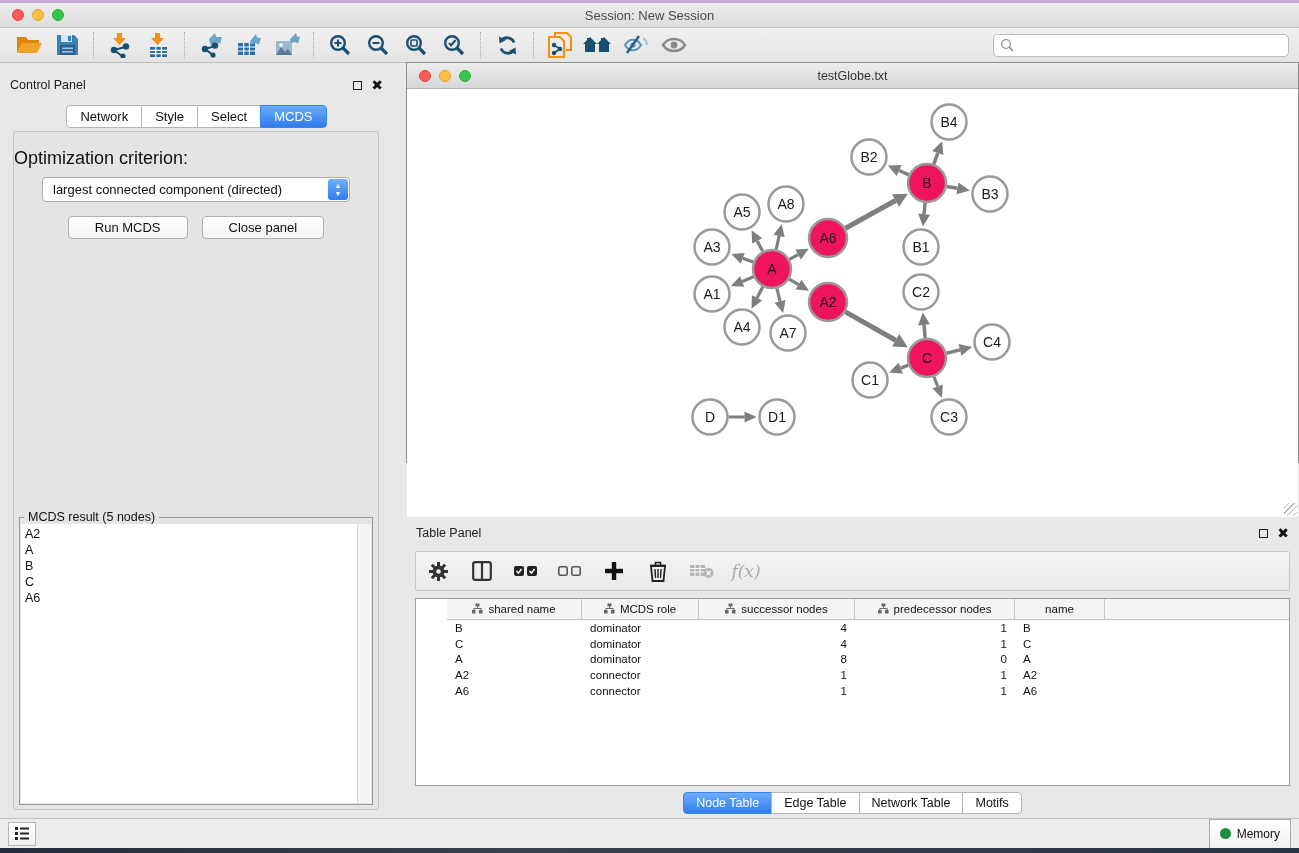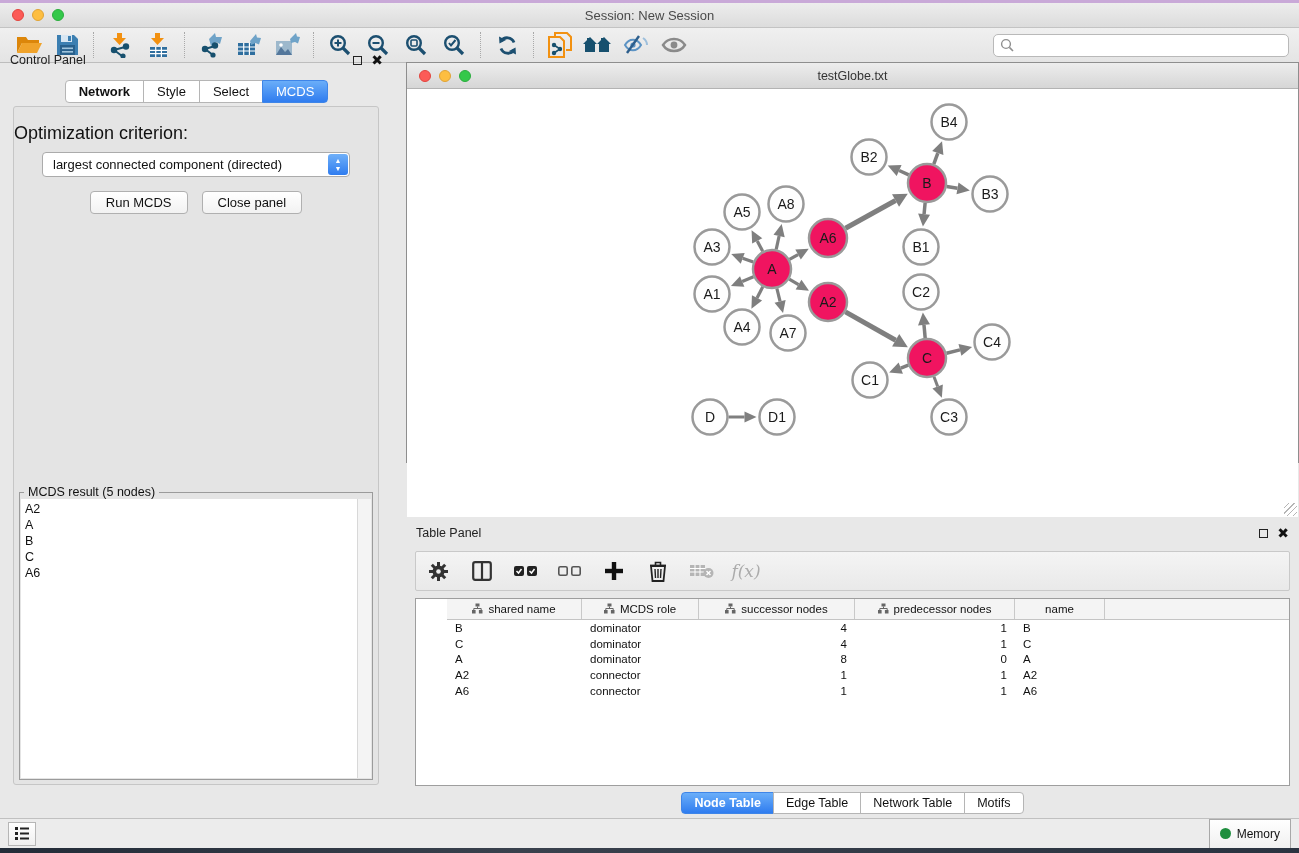--- a/index.html
+++ b/index.html
@@ -22,47 +22,47 @@
     background:linear-gradient(#F0F0F0,#E4E4E4); border-bottom:1px solid #BDBDBD;
     display:flex; align-items:center; padding:0 10px; }
   .ticon { width:38px; height:30px; display:flex; align-items:center; justify-content:center; cursor:default; }
   .tsep { width:1px; height:26px; border-left:1px dotted #A9A9A9; margin:0 7px; }
   .search-wrap { margin-left:auto; position:relative; width:296px; height:23px; }
   .search-wrap input { width:100%; height:100%; border:1px solid #B9B9B9; border-radius:5px;
     background:#FFF; padding:0 8px 0 26px; font-size:12px; outline:none; }
   .search-glass { position:absolute; left:7px; top:4px; }
 
   
-  .control-panel { position:absolute; left:0; top:47px; width:393px; height:752px; }
+  .control-panel { position:absolute; left:0; top:72px; width:393px; height:752px; }
   .panel-head { height:26px; display:flex; align-items:center; padding:0 10px; }
   .panel-title { font-size:12.5px; color:#222; }
   .panel-head-icons { margin-left:auto; display:flex; align-items:center; gap:9px; }
   .float-box { width:9px; height:9px; border:1.5px solid #222; display:inline-block; }
   .close-x { font-size:14px; font-weight:bold; color:#111; line-height:10px; }
 
   .seg-tabs { display:flex; justify-content:center; }
   .seg-tab { background:#FFF; border:1px solid #B5B5B5; margin-left:-1px; padding:3px 13px;
     font-size:13px; color:#111; cursor:default; }
-  .seg-tab:first-child { border-radius:4px 0 0 4px; margin-left:0;font-weight:bold; }
+  .seg-tab:first-child { border-radius:4px 0 0 4px; margin-left:0; }
   .seg-tab:last-child { border-radius:0 4px 4px 0; }
   .seg-tab.active { background:linear-gradient(#6AAEF9,#2F7CEF); border-color:#3E85E8; color:#FFF; }
 
   .cp-tabs { margin-top:7px; }
   .cp-inner { position:absolute; left:13px; right:14px; top:59px; bottom:14px;
     background:#E4E4E4; border:1px solid #C6C6C6; border-radius:3px; }
   .opt-label { text-align:left; font-size:18px; color:#111; margin-top:16px; }
   .criterion { position:relative; margin:8px 28px 0 28px; height:25px; background:#FFF;
     border:1px solid #ABABAB; border-radius:4px; font-size:13px; color:#111;
     display:flex; align-items:center; padding:0 30px 0 10px; }
   .stepper { position:absolute; right:1px; top:1px; bottom:1px; width:20px; border-radius:3px;
     background:linear-gradient(#6FB0F9,#2F7CEF); color:#FFF; font-size:7px; line-height:8px;
     display:flex; flex-direction:column; align-items:center; justify-content:center; }
   .btn-row { display:flex; justify-content:center; gap:14px; margin-top:14px; }
   .mac-btn { background:linear-gradient(#FFFFFF,#F2F2F2); border:1px solid #B0B0B0; border-radius:4px;
-    font-size:13px; color:#111; padding:3px 15px; cursor:default; }
+    font-size:13px; color:#111; padding:3px 26px; cursor:default; }
 
   .result-fieldset { position:absolute; left:5px; right:5px; top:385px; bottom:4px;
     border:1px solid #9B9B9B; background:transparent; }
   .result-legend { position:absolute; top:-8px; left:4px; background:#E4E4E4; padding:0 4px;
     font-size:12.5px; color:#111; }
   .result-list { position:absolute; left:1px; right:15px; top:6px; bottom:1px; background:#FFF;
     font-size:12.5px; color:#111; overflow:hidden; padding-top:2px; }
   .result-scroll { position:absolute; right:1px; top:6px; bottom:1px; width:14px;
     background:#F4F4F4; border-left:1px solid #D8D8D8; }
   .list-item { padding:0 4px; line-height:16px; }

